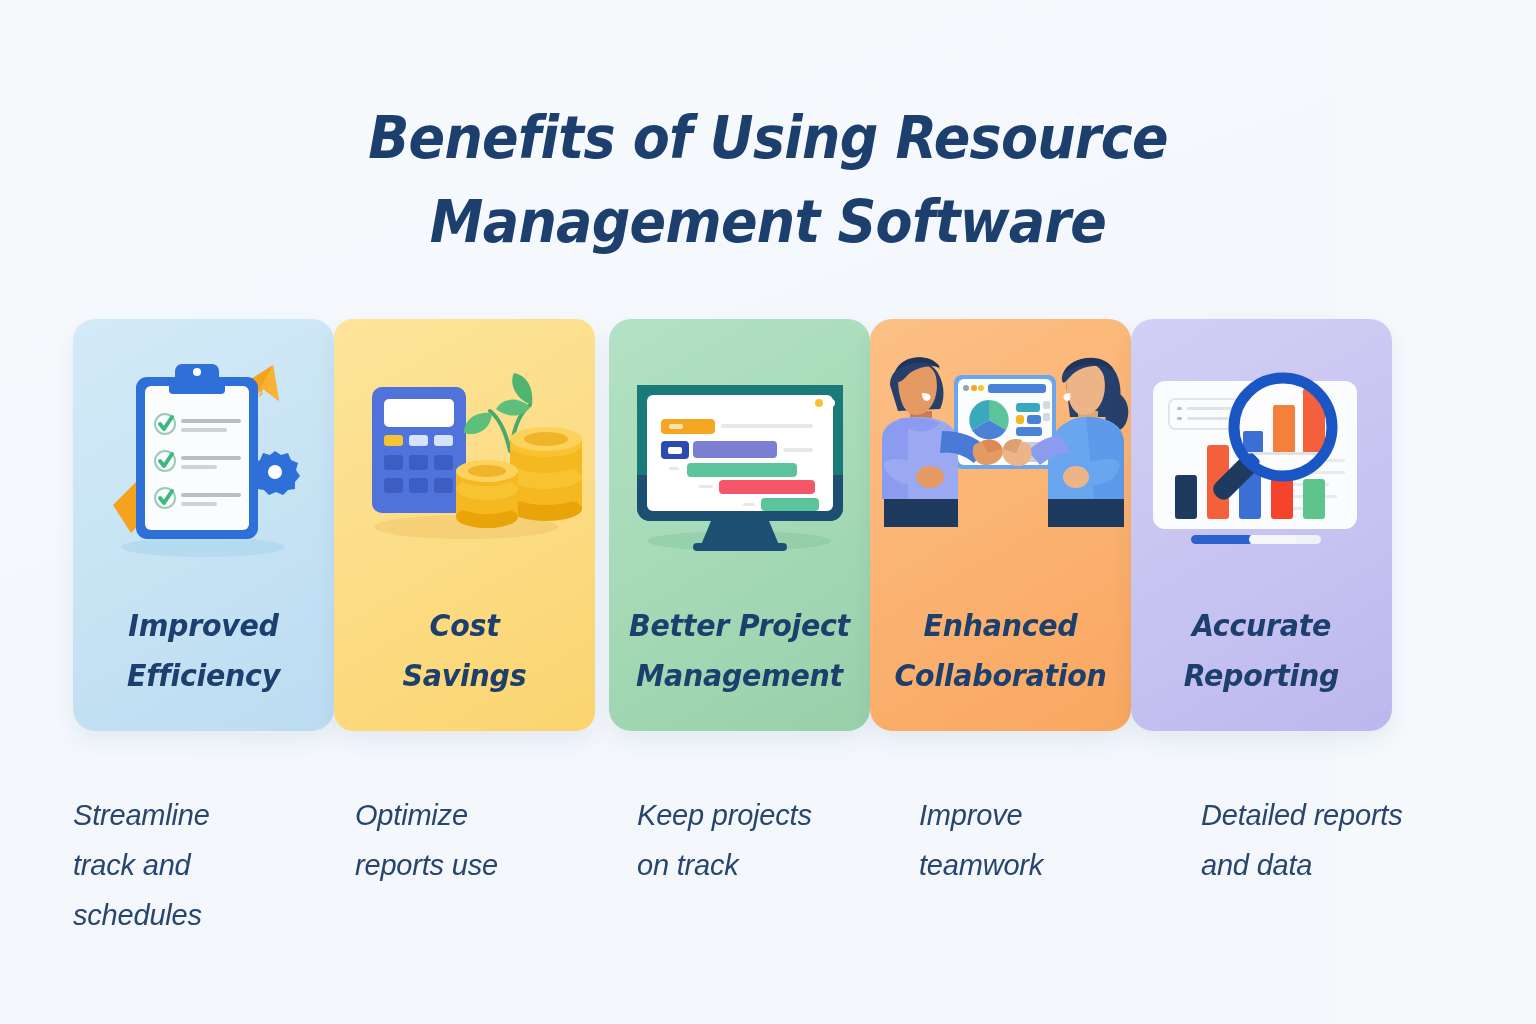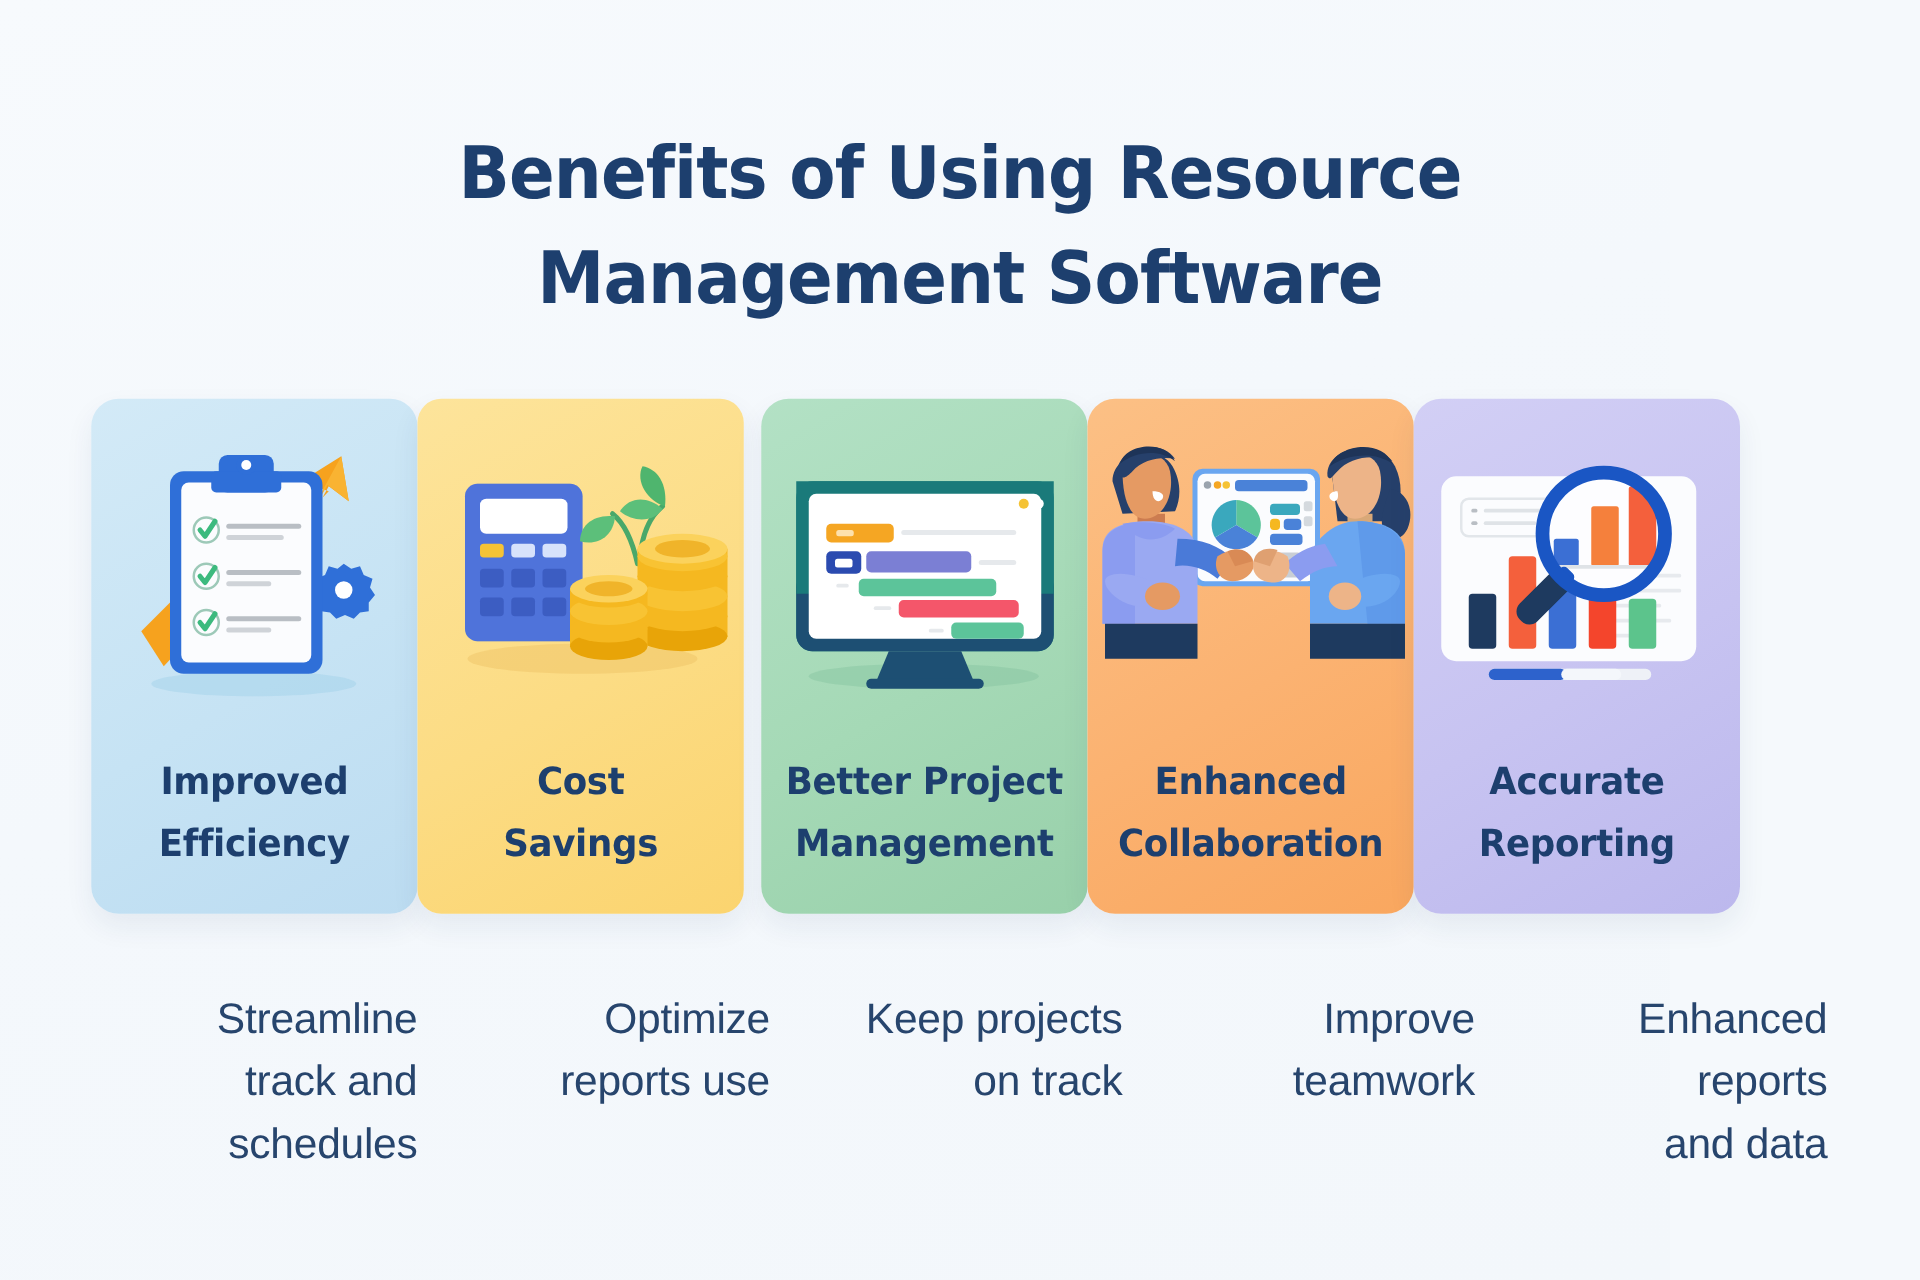--- a/index.html
+++ b/index.html
@@ -12,20 +12,21 @@
     overflow: hidden;
     background: #f5f9fc;
     font-family: "Liberation Sans", sans-serif;
     -webkit-font-smoothing: antialiased;
   }
   .page {
     position: relative;
     width: 1336px;
     height: 1024px;
     background: linear-gradient(160deg, #f7fafd 0%, #f4f8fc 45%, #f3f7fb 100%);
+    font-style: italic;
   }
 
   
   .title-block {
     position: absolute;
     left: 0;
     top: 96px;
     width: 1536px;
     text-align: center;
   }
@@ -85,23 +86,23 @@
     position: absolute;
     left: 73px;
     top: 790px;
     width: 1390px;
     display: flex;
     gap: 21px;
   }
   .caption {
     flex: 0 0 261px;
     width: 261px;
-    text-align: right;
+    text-align: left;
     font-family: "Liberation Sans", sans-serif;
-    font-size: 34px;
+    font-size: 29px;
     line-height: 50px;
     color: #27456d;
     letter-spacing: -0.2px;
   }
 
   
   .art-svg { display: block; width: 261px; height: 270px; }
 </style>
 </head>
 <body>
@@ -435,19 +436,19 @@
       <span>Keep projects</span><br>
       <span>on track</span>
     </div>
 
     <div class="caption">
       <span>Improve</span><br>
       <span>teamwork</span>
     </div>
 
     <div class="caption">
-      <span>Enhanced reports</span><br>
+      <span>Detailed reports</span><br>
       <span>and data</span>
     </div>
 
   </div>
 
 </div>
 
 </body></html>

